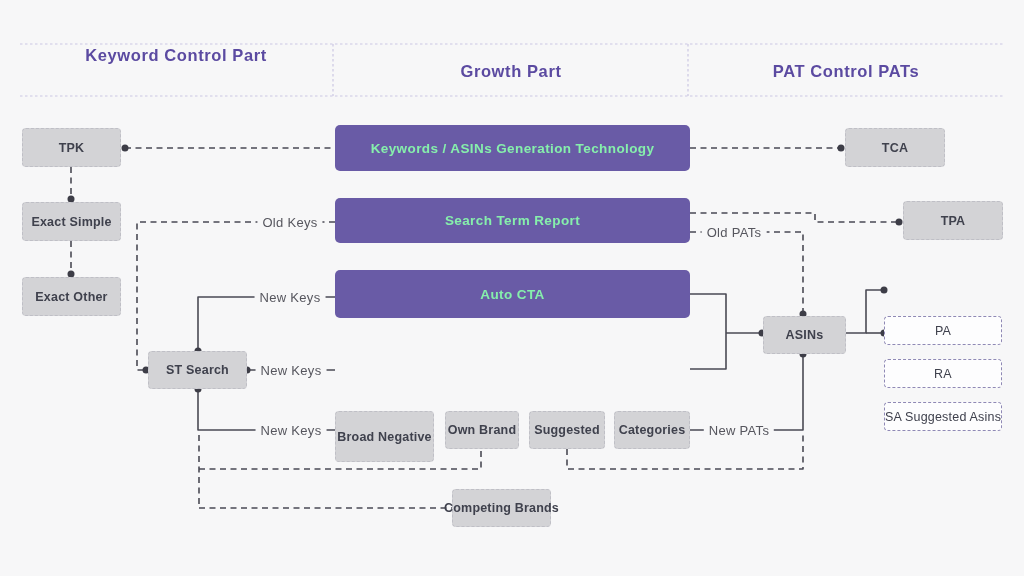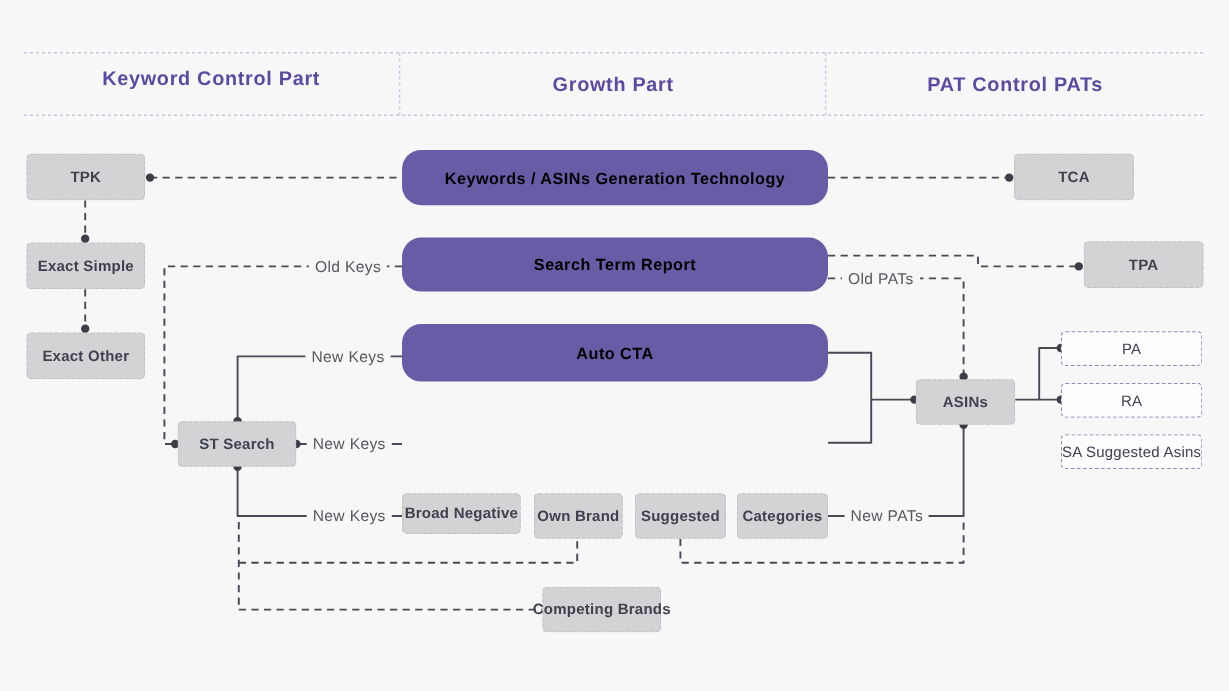--- a/index.html
+++ b/index.html
@@ -14,46 +14,46 @@
   }
   .box{
     position:absolute;z-index:2;display:flex;align-items:center;justify-content:center;
     text-align:right;box-sizing:border-box;white-space:nowrap;
   }
   .gray{
     background:#d3d3d6;border:1px dashed #bfbfc6;border-radius:4px;
     color:#3f414d;font-weight:bold;font-size:12.5px;letter-spacing:.2px;
   }
   .purple{
-    background:#695ba6;border-radius:16px;color:#000000;
+    background:#695ba6;border-radius:5px;color:#86efac;
     font-weight:bold;font-size:13.5px;letter-spacing:.4px;
   }
   .white{
     background:#fdfdfe;border:1px dashed #8f89b5;border-radius:4px;
-    color:#3f414d;font-size:12.5px;letter-spacing:.2px;
+    color:#3f414d;font-size:12.5px;letter-spacing:.2px;margin-top:40px;
   }
   .edge-label{
     position:absolute;transform:translate(-50%,-50%);z-index:2;
     background:#f7f7f8;padding:0 5px;font-size:13px;letter-spacing:.3px;
     color:#56565e;white-space:nowrap;
   }
   
-  .h-keyword{left:176px;top:66px}
+  .h-keyword{left:176px;top:55px}
   .h-growth{left:511px;top:71px}
   .h-pat{left:846px;top:71px}
   
   .b-tpk{left:22px;top:128px;width:99px;height:39px}
   .b-exact-simple{left:22px;top:202px;width:99px;height:39px}
   .b-exact-other{left:22px;top:277px;width:99px;height:39px}
   .b-st-exact{left:148px;top:351px;width:99px;height:38px}
   .b-keywords{left:335px;top:125px;width:355px;height:46px}
   .b-str{left:335px;top:198px;width:355px;height:45px}
   .b-auto-cta{left:335px;top:270px;width:355px;height:48px}
   .b-auto-neg{left:335px;top:345px;width:355px;height:48px}
-  .b-broad-neg{left:335px;top:411px;width:99px;height:34px}
+  .b-broad-neg{left:335px;top:411px;width:99px;height:51px}
   .b-own-brand{left:445px;top:411px;width:74px;height:38px}
   .b-suggested{left:529px;top:411px;width:76px;height:38px}
   .b-categories{left:614px;top:411px;width:76px;height:38px}
   .b-competing{left:452px;top:489px;width:99px;height:38px}
   .b-tca{left:845px;top:128px;width:100px;height:39px}
   .b-tpa{left:903px;top:201px;width:100px;height:39px}
   .b-asins{left:763px;top:316px;width:83px;height:38px}
   .b-pa{left:884px;top:276px;width:118px;height:29px}
   .b-ra{left:884px;top:319px;width:118px;height:29px}
   .b-sa{left:884px;top:362px;width:118px;height:29px}

